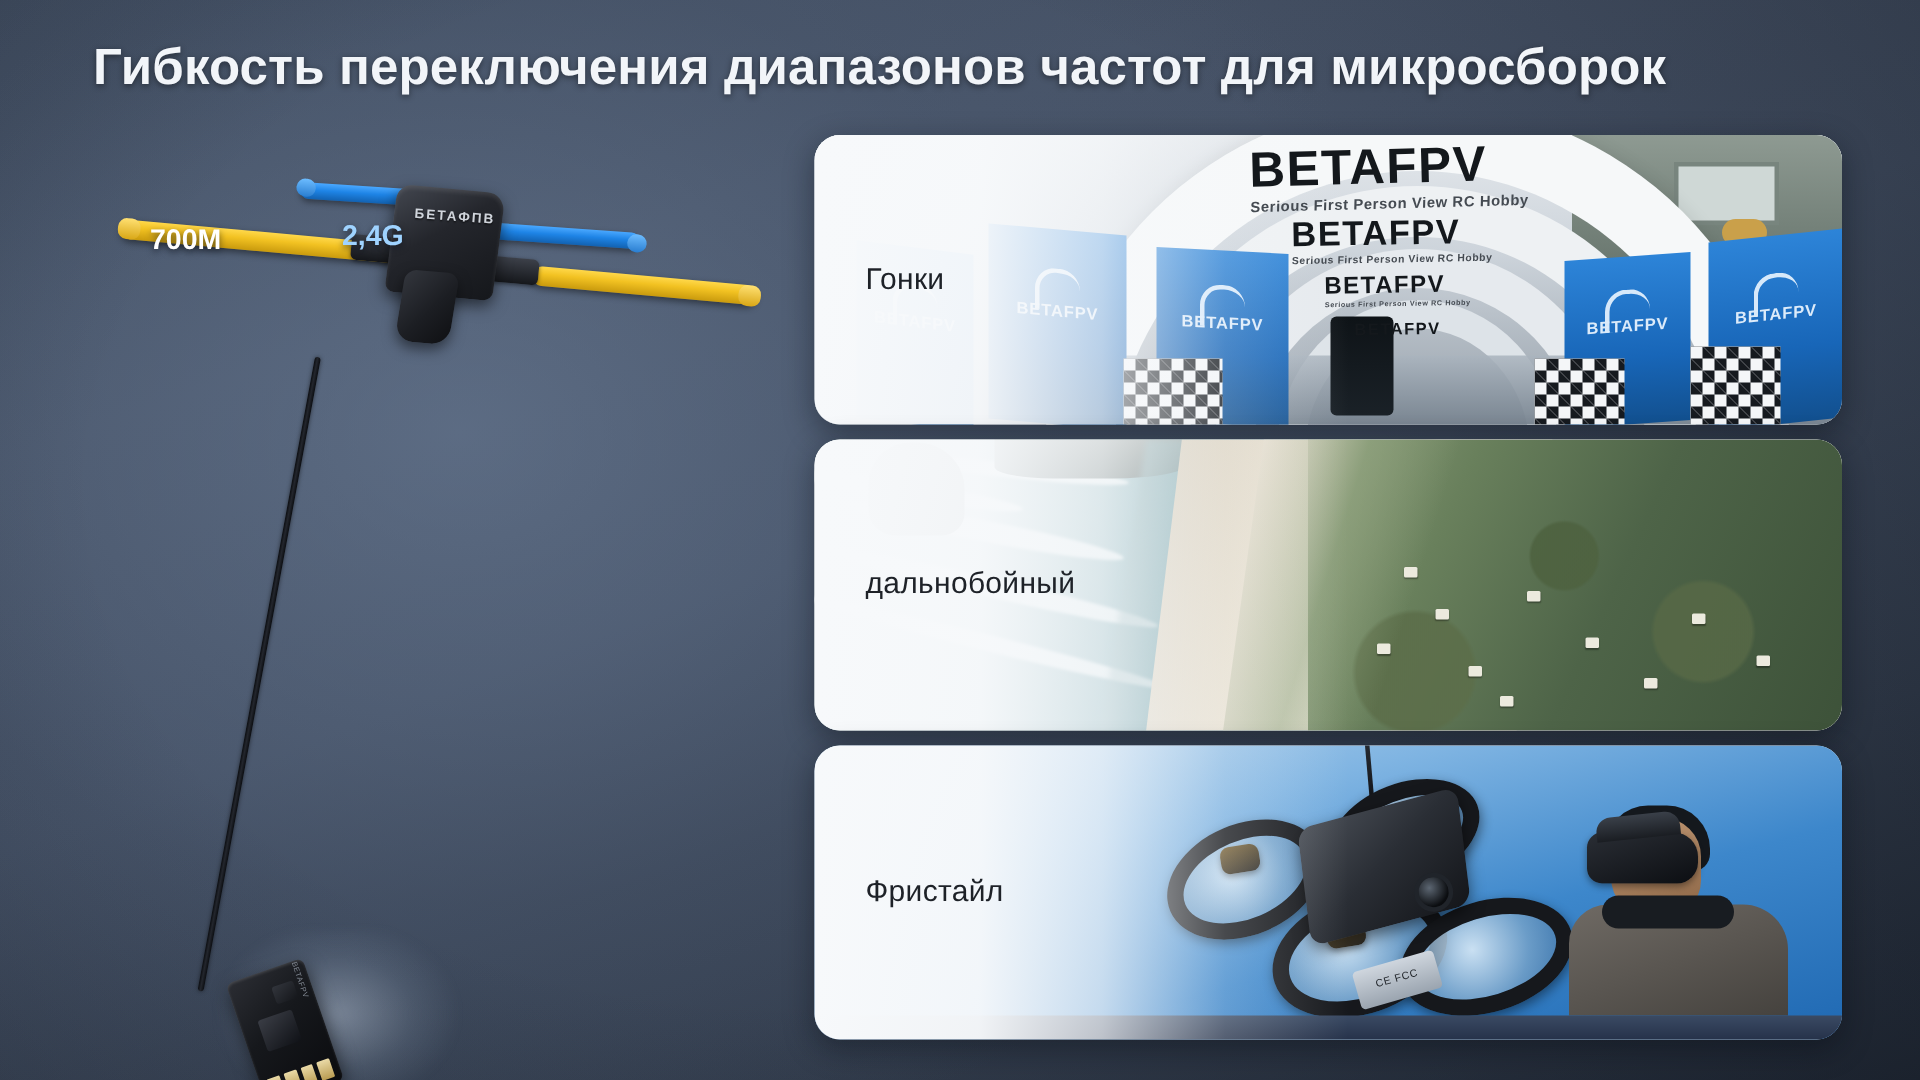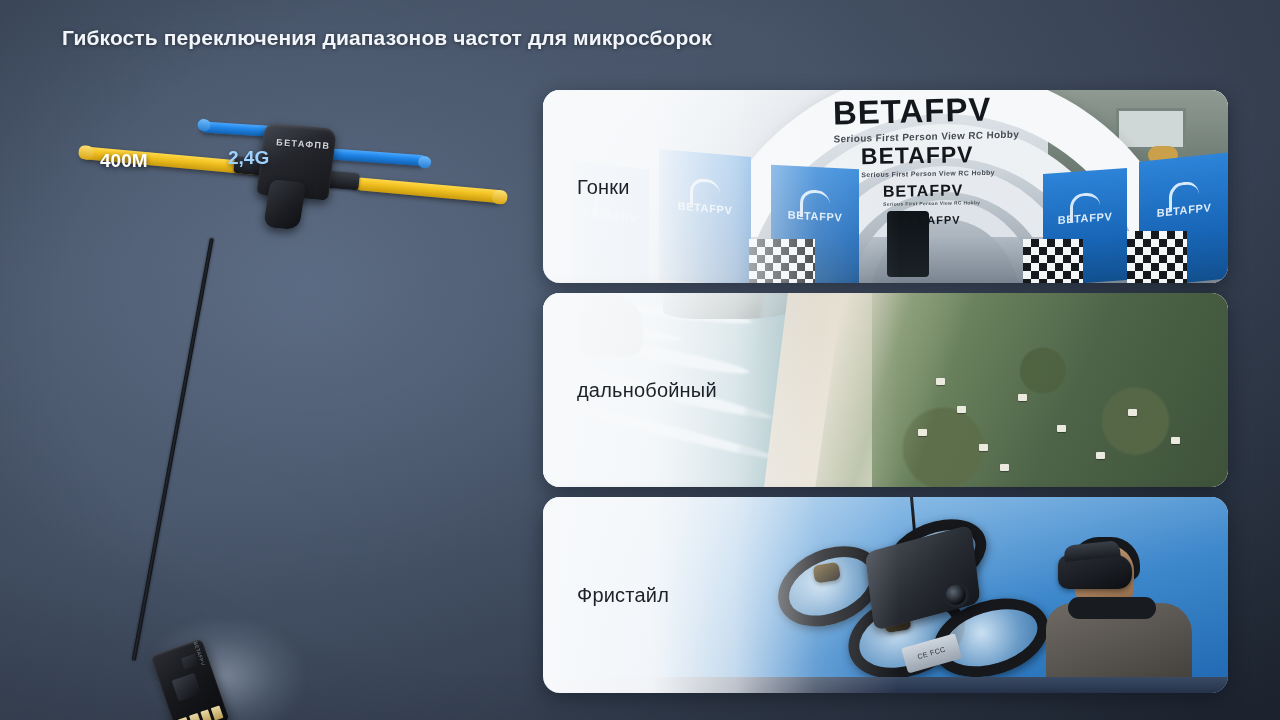--- a/index.html
+++ b/index.html
@@ -22,21 +22,21 @@
   }
   .slide::after{
     content:""; position:absolute; inset:0;
     background:radial-gradient(ellipse 1000px 760px at 40% 45%, rgba(0,0,0,0) 45%, rgba(14,19,27,0.40) 100%);
     pointer-events:none;
   }
 
   
   .page-title {
     position:absolute; left:62px; top:26px;
-    font-size:21px; font-weight:600; letter-spacing:0.1px;
+    font-size:34px; font-weight:600; letter-spacing:0.1px;
     color:#f2f5f9; z-index:40;
     text-shadow:0 1px 4px rgba(0,0,0,0.45);
     white-space:nowrap;
   }
 
   
   .antenna-stage {
     position:absolute; left:0; top:60px;
     width:530px; height:660px;
     z-index:10;
@@ -493,21 +493,21 @@
       <div class="rx-chip2"></div>
       <div class="rx-silk">BETAFPV</div>
       <div class="rx-pads">
         <i></i>
           <i></i>
           <i></i>
           <i></i>
       </div>
     </div>
 
-    <div class="ant-label lbl-900">400M</div>
+    <div class="ant-label lbl-900">700M</div>
     <div class="ant-label lbl-24g">2,4G</div>
   </div>
 
   <div class="cards">
 
     <div class="card racing">
       <div class="card-photo">
         <div class="scene-race">
           <div class="race-hall"></div>
           <div class="race-bg-bldg"></div>

